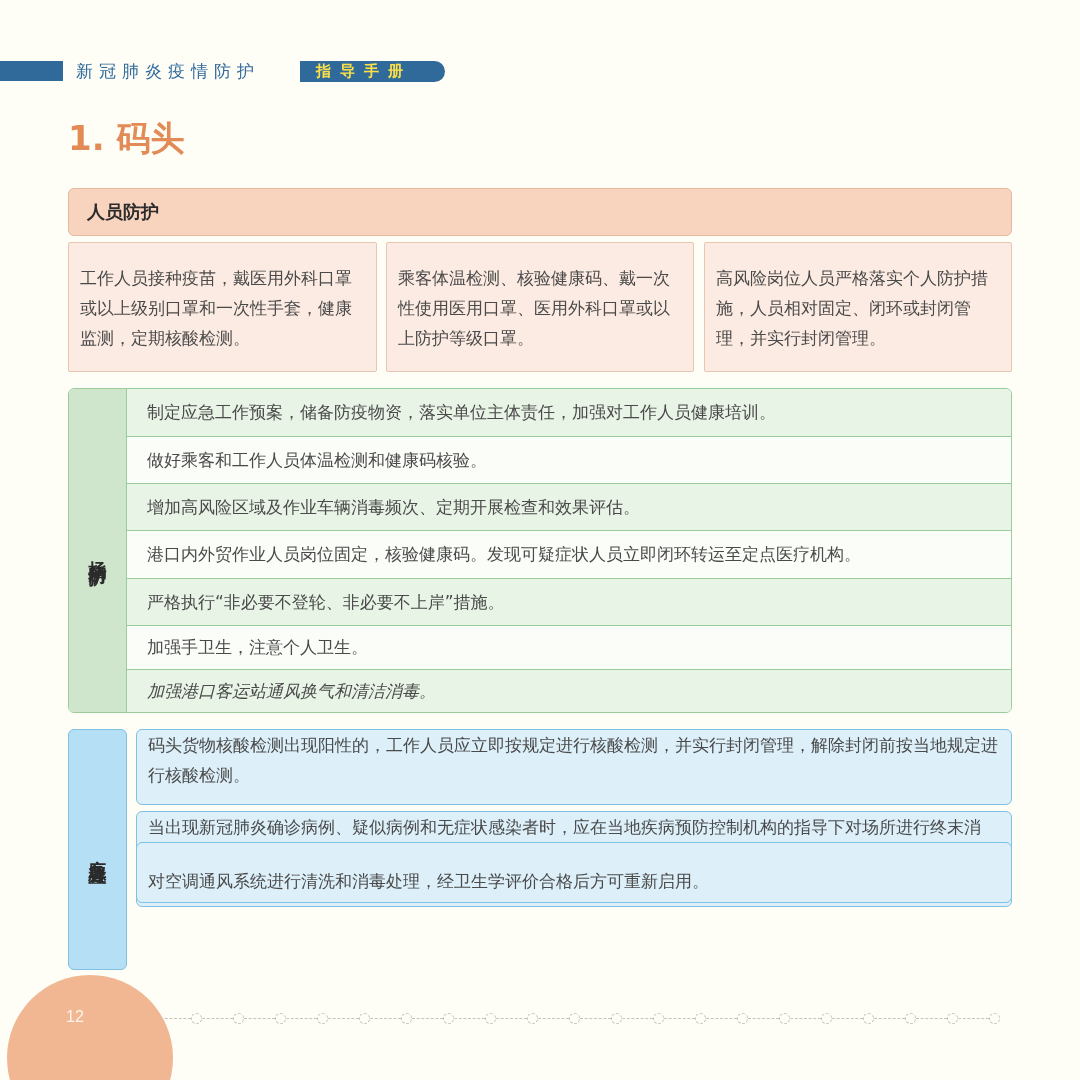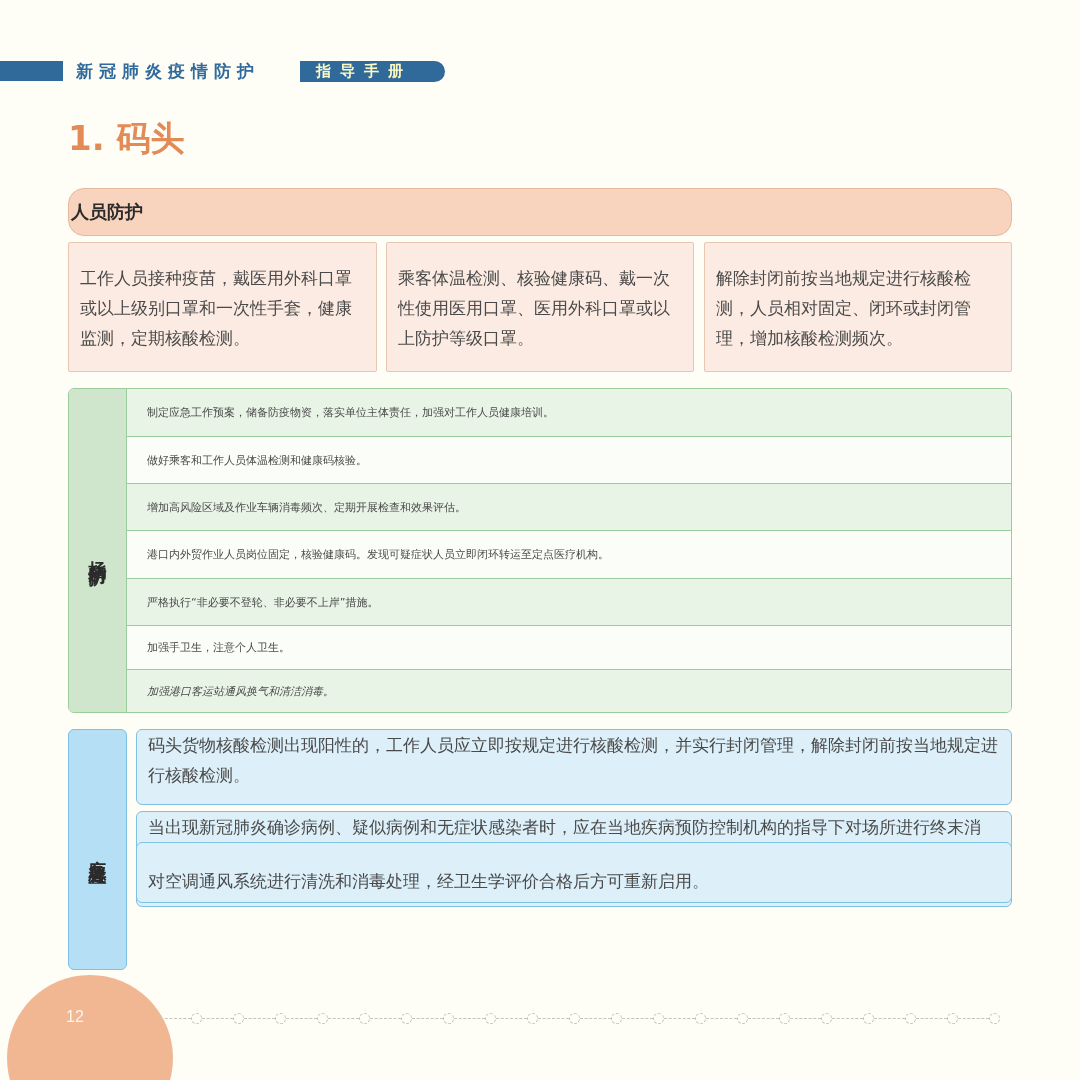--- a/index.html
+++ b/index.html
@@ -10,40 +10,40 @@
     color: #3b3b3b;
     position: relative;
   }
   
   .hdr-bar {
     position: absolute; left: 0; top: 61px; width: 63px; height: 20px;
     background: #2f6a9b;
   }
   .hdr-title {
     position: absolute; left: 76px; top: 59px;
-    font-size: 17px; font-weight: bold; color: #2f6a9b; letter-spacing: 6px;
+    font-size: 17px; font-weight: normal; color: #2f6a9b; letter-spacing: 6px;
     line-height: 24px;
   }
   .hdr-badge {
     position: absolute; left: 300px; top: 61px; height: 21px; width: 145px;
-    background: #2f6a9b; color: #fef9c3; font-weight: bold; font-size: 15px;
+    background: #2f6a9b; color: #fde047; font-weight: bold; font-size: 15px;
     letter-spacing: 9px; padding-left: 16px; line-height: 21px;
     border-radius: 0 11px 11px 0;
   }
   
   .sec-title {
     position: absolute; left: 68px; top: 114px;
     font-size: 34px; font-weight: bold; color: #e38b56; line-height: 48px;
   }
   
   .pp-head {
     position: absolute; left: 68px; top: 188px; width: 944px; height: 48px;
-    background: #f8d4bf; border: 1px solid #e6b89c; border-radius: 16px;
+    background: #f8d4bf; border: 1px solid #e6b89c; border-radius: 6px;
     font-size: 18px; font-weight: bold; color: #2b2b2b;
-    padding-left: 2px; line-height: 46px;
+    padding-left: 18px; line-height: 46px;
   }
   .pp-card {
     position: absolute; top: 242px; height: 130px;
     background: #fcebe2; border: 1px solid #e8c6b1; border-radius: 2px;
     font-size: 17px; line-height: 30px; color: #4a4a4a;
     padding: 20px 10px 0 11px;
   }
   
   .sp-wrap {
     position: absolute; left: 68px; top: 388px; width: 944px; height: 325px;
@@ -54,21 +54,21 @@
     position: absolute; left: 0; top: 0; width: 58px; height: 100%;
     background: #cfe6cc; border-right: 1.5px solid #9bcc9b;
     display: flex; align-items: center; justify-content: center;
   }
   .vlabel {
     font-size: 18px; font-weight: bold; color: #2b2b2b;
     writing-mode: vertical-rl; letter-spacing: 2px; line-height: 20px;
   }
   .sp-rows { position: absolute; left: 58px; top: 0; right: 0; bottom: 0; }
   .sp-row {
-    border-bottom: 1.5px solid #9bcc9b; font-size: 11px; color: #4a4a4a;
+    border-bottom: 1.5px solid #9bcc9b; font-size: 17px; color: #4a4a4a;
     padding-left: 20px; display: flex; align-items: center;
   }
   .sp-row:last-child { border-bottom: none; }
   .sp-row.alt { background: #e8f4e6; }
   .sp-row.plain { background: #fbfdf8; }
   
   .em-label {
     position: absolute; left: 68px; top: 729px; width: 59px; height: 241px;
     background: #b4dff5; border: 1.5px solid #7ec1e3; border-radius: 6px;
     display: flex; align-items: center; justify-content: center;
@@ -105,21 +105,21 @@
 
 <div class="hdr-bar"></div>
 <div class="hdr-title">新冠肺炎疫情防护</div>
 <div class="hdr-badge">指导手册</div>
 
 <div class="sec-title">1. 码头</div>
 
 <div class="pp-head">人员防护</div>
 <div class="pp-card" style="left:68px;width:309px;">工作人员接种疫苗，戴医用外科口罩或以上级别口罩和一次性手套，健康监测，定期核酸检测。</div>
 <div class="pp-card" style="left:386px;width:308px;">乘客体温检测、核验健康码、戴一次性使用医用口罩、医用外科口罩或以上防护等级口罩。</div>
-<div class="pp-card" style="left:704px;width:308px;">解除封闭前按当地规定进行核酸检测，人员相对固定、闭环或封闭管理，增加核酸检测频次。</div>
+<div class="pp-card" style="left:704px;width:308px;">高风险岗位人员严格落实个人防护措施，人员相对固定、闭环或封闭管理，并实行封闭管理。</div>
 
 <div class="sp-wrap">
   <div class="sp-label">
     <span class="vlabel">场所防护</span>
   </div>
   <div class="sp-rows">
     <div class="sp-row alt" style="height:48px;">制定应急工作预案，储备防疫物资，落实单位主体责任，加强对工作人员健康培训。</div>
     <div class="sp-row plain" style="height:47px;">做好乘客和工作人员体温检测和健康码核验。</div>
     <div class="sp-row alt" style="height:47px;">增加高风险区域及作业车辆消毒频次、定期开展检查和效果评估。</div>
     <div class="sp-row plain" style="height:48px;">港口内外贸作业人员岗位固定，核验健康码。发现可疑症状人员立即闭环转运至定点医疗机构。</div>

